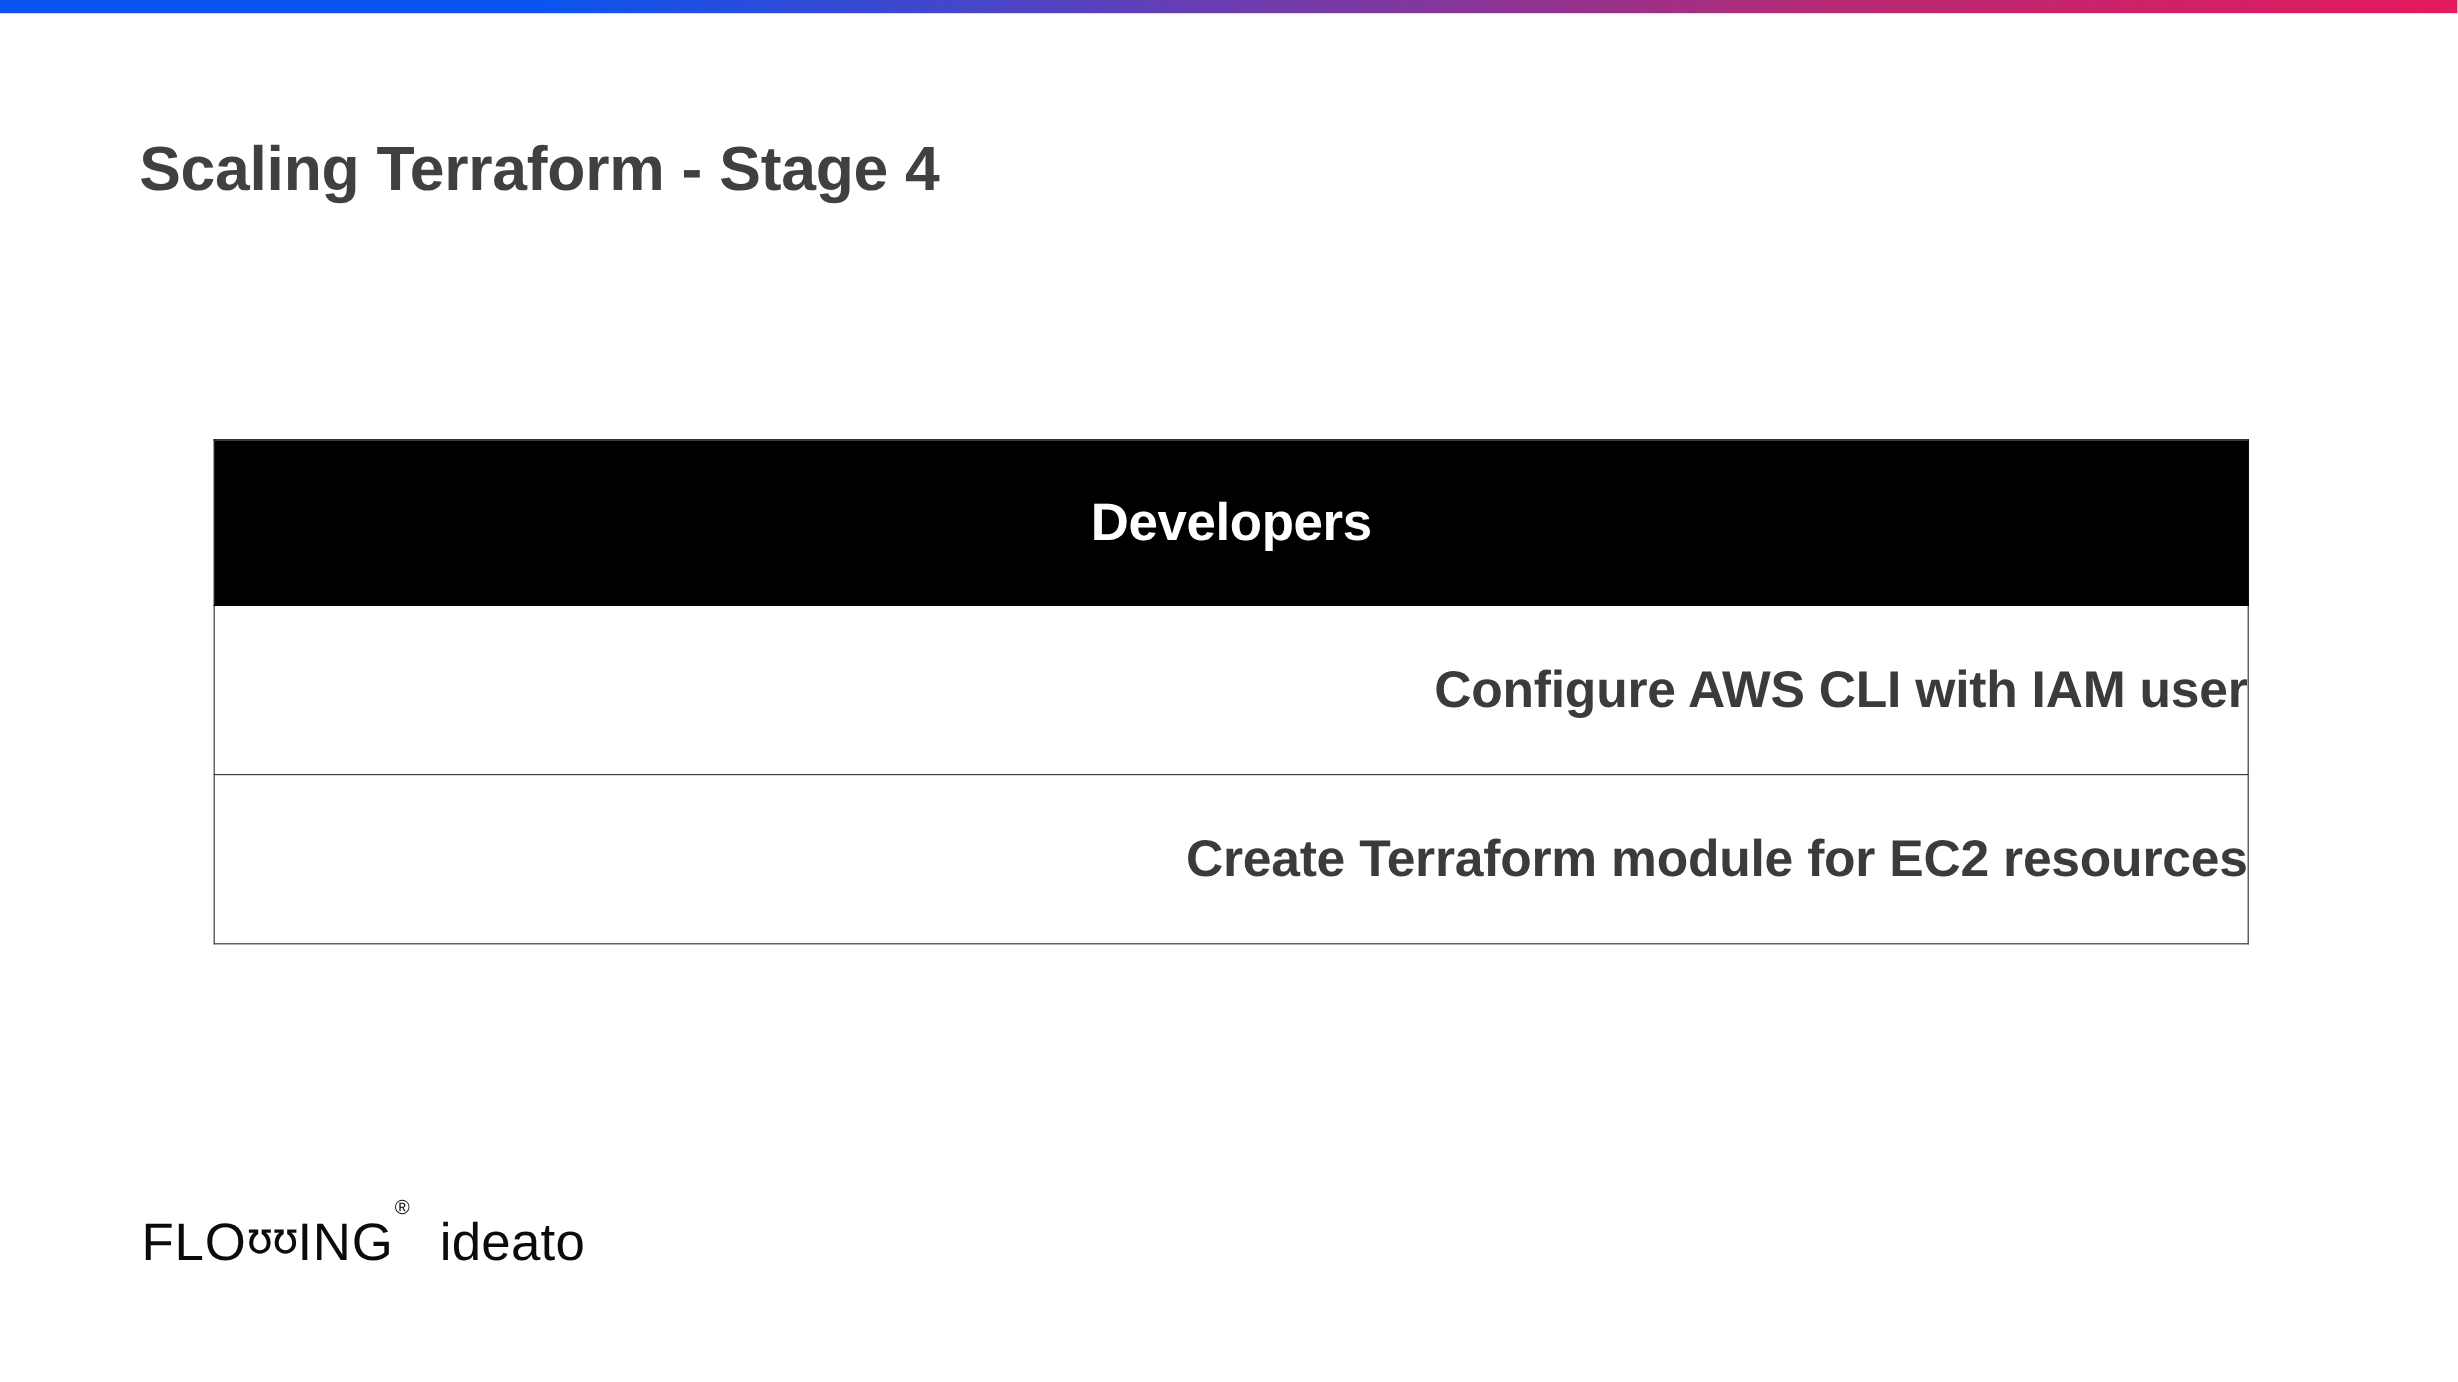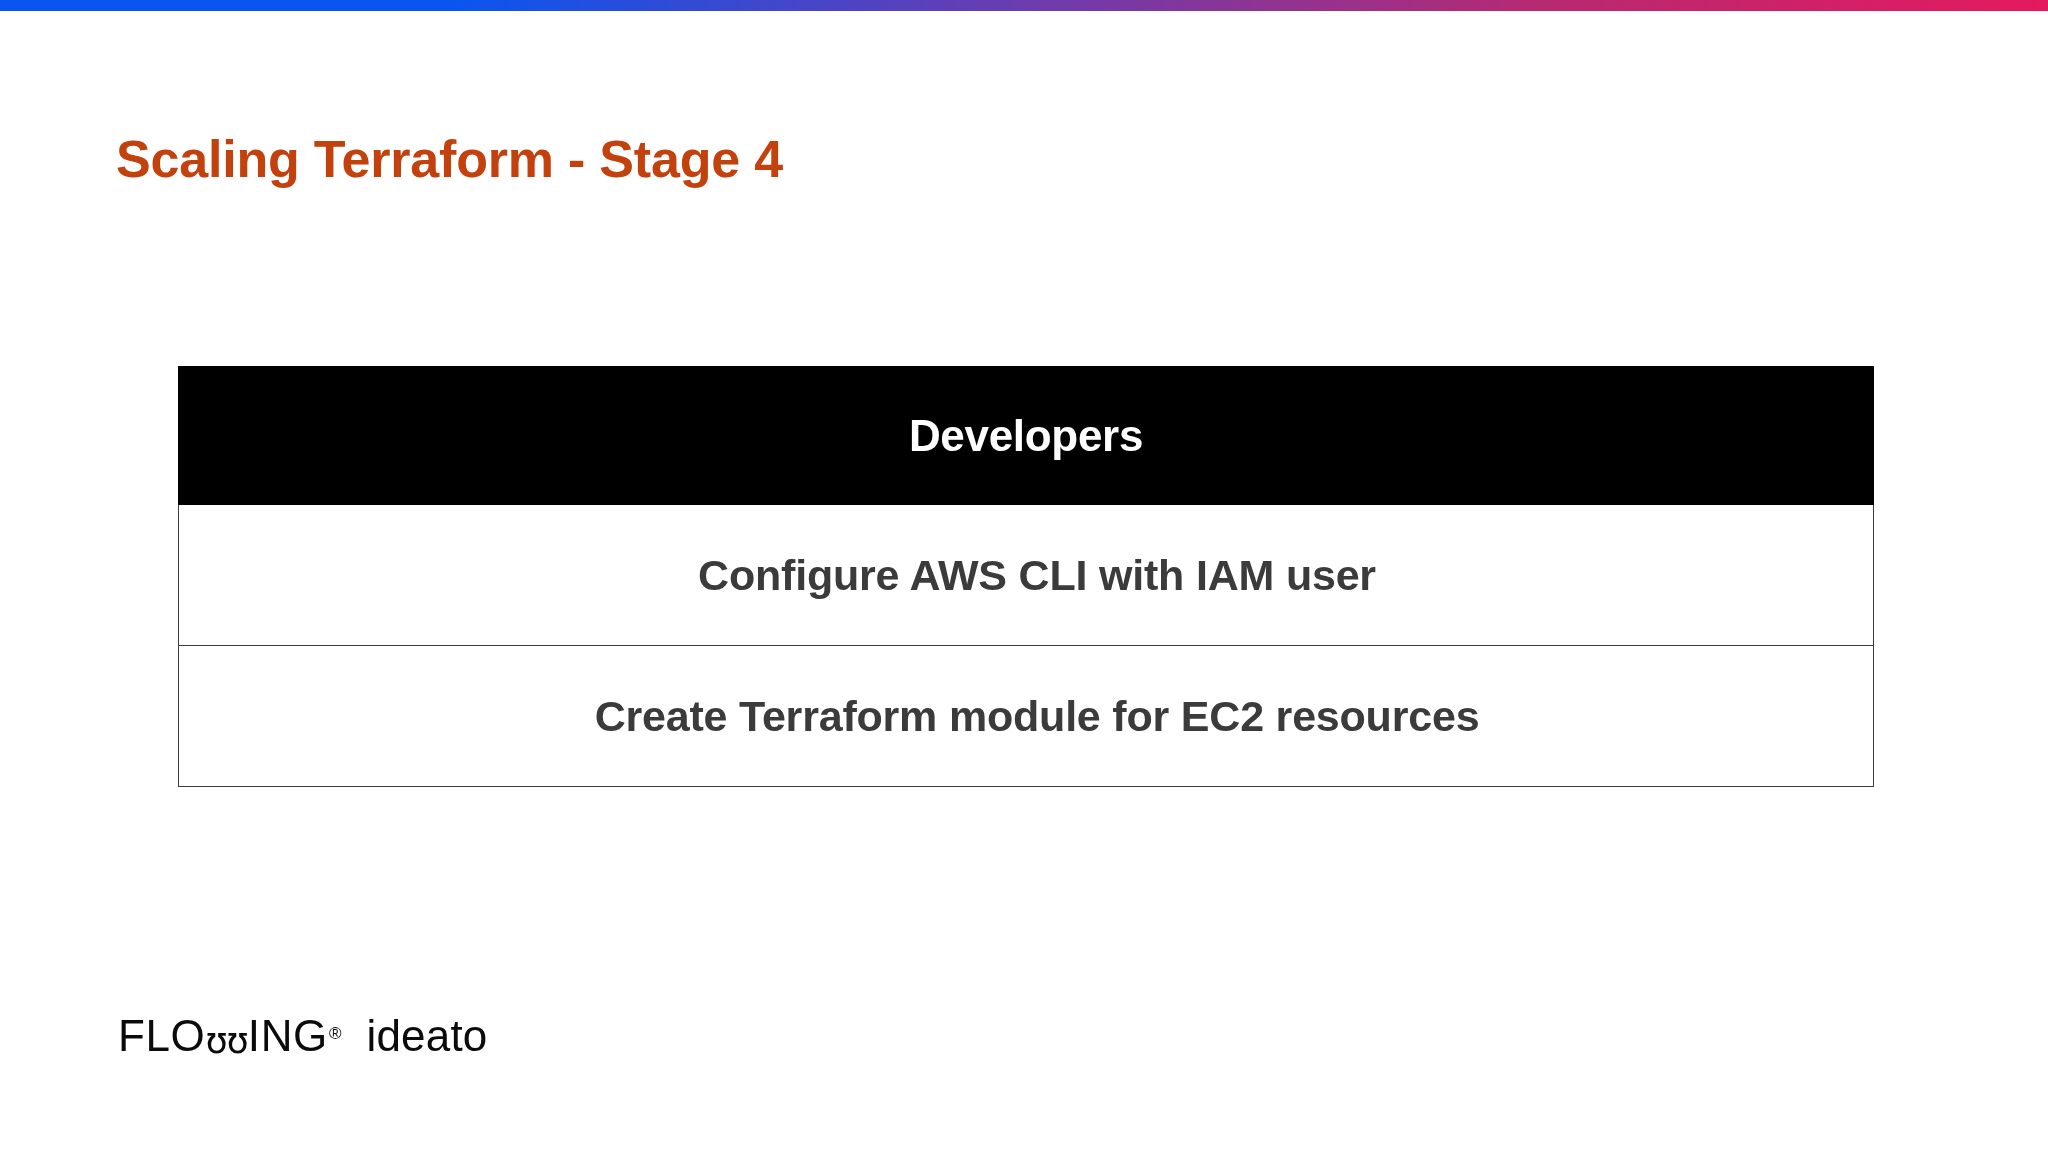--- a/index.html
+++ b/index.html
@@ -33,25 +33,25 @@
         #0a55f0 22%,
         #6b3cb0 50%,
         #b62a72 75%,
         #e5195e 100%);
   }
 
   
   .slide-title {
     position: absolute;
     left: 116px;
-    top: 128px;
+    top: 110px;
     font-size: 52px;
     line-height: 62px;
     font-weight: bold;
-    color: #c2410c;
+    color: #404040;
     letter-spacing: -0.2px;
     white-space: nowrap;
   }
 
   
   .data-table {
     position: absolute;
     left: 178px;
     top: 366px;
     width: 1696px;
@@ -74,21 +74,21 @@
     padding: 0 9px;
     border-color: #000000;
     letter-spacing: -0.3px;
   }
 
   .data-table tbody td {
     background: #ffffff;
     color: #3b3b3b;
     font-size: 43px;
     font-weight: bold;
-    text-align: center;
+    text-align: right;
     height: 141px;
     padding: 0 0 0 22px;
     letter-spacing: -0.2px;
     white-space: nowrap;
   }
 
   
   .logo {
     position: absolute;
     left: 118px;
@@ -98,21 +98,21 @@
     color: #0b0b0b;
     white-space: nowrap;
   }
 
   .logo-mark {
     font-size: 44px;
     font-weight: 500;
     letter-spacing: 0.6px;
     line-height: 1;
     display: inline-flex;
-    align-items: flex-end;
+    align-items: flex-start;
     margin-top: 33px;
   }
 
   .logo-w {
     display: inline-block;
     font-family: "DejaVu Sans", sans-serif;
     font-size: 36px;
     letter-spacing: -1px;
     transform: translateY(1px);
   }

